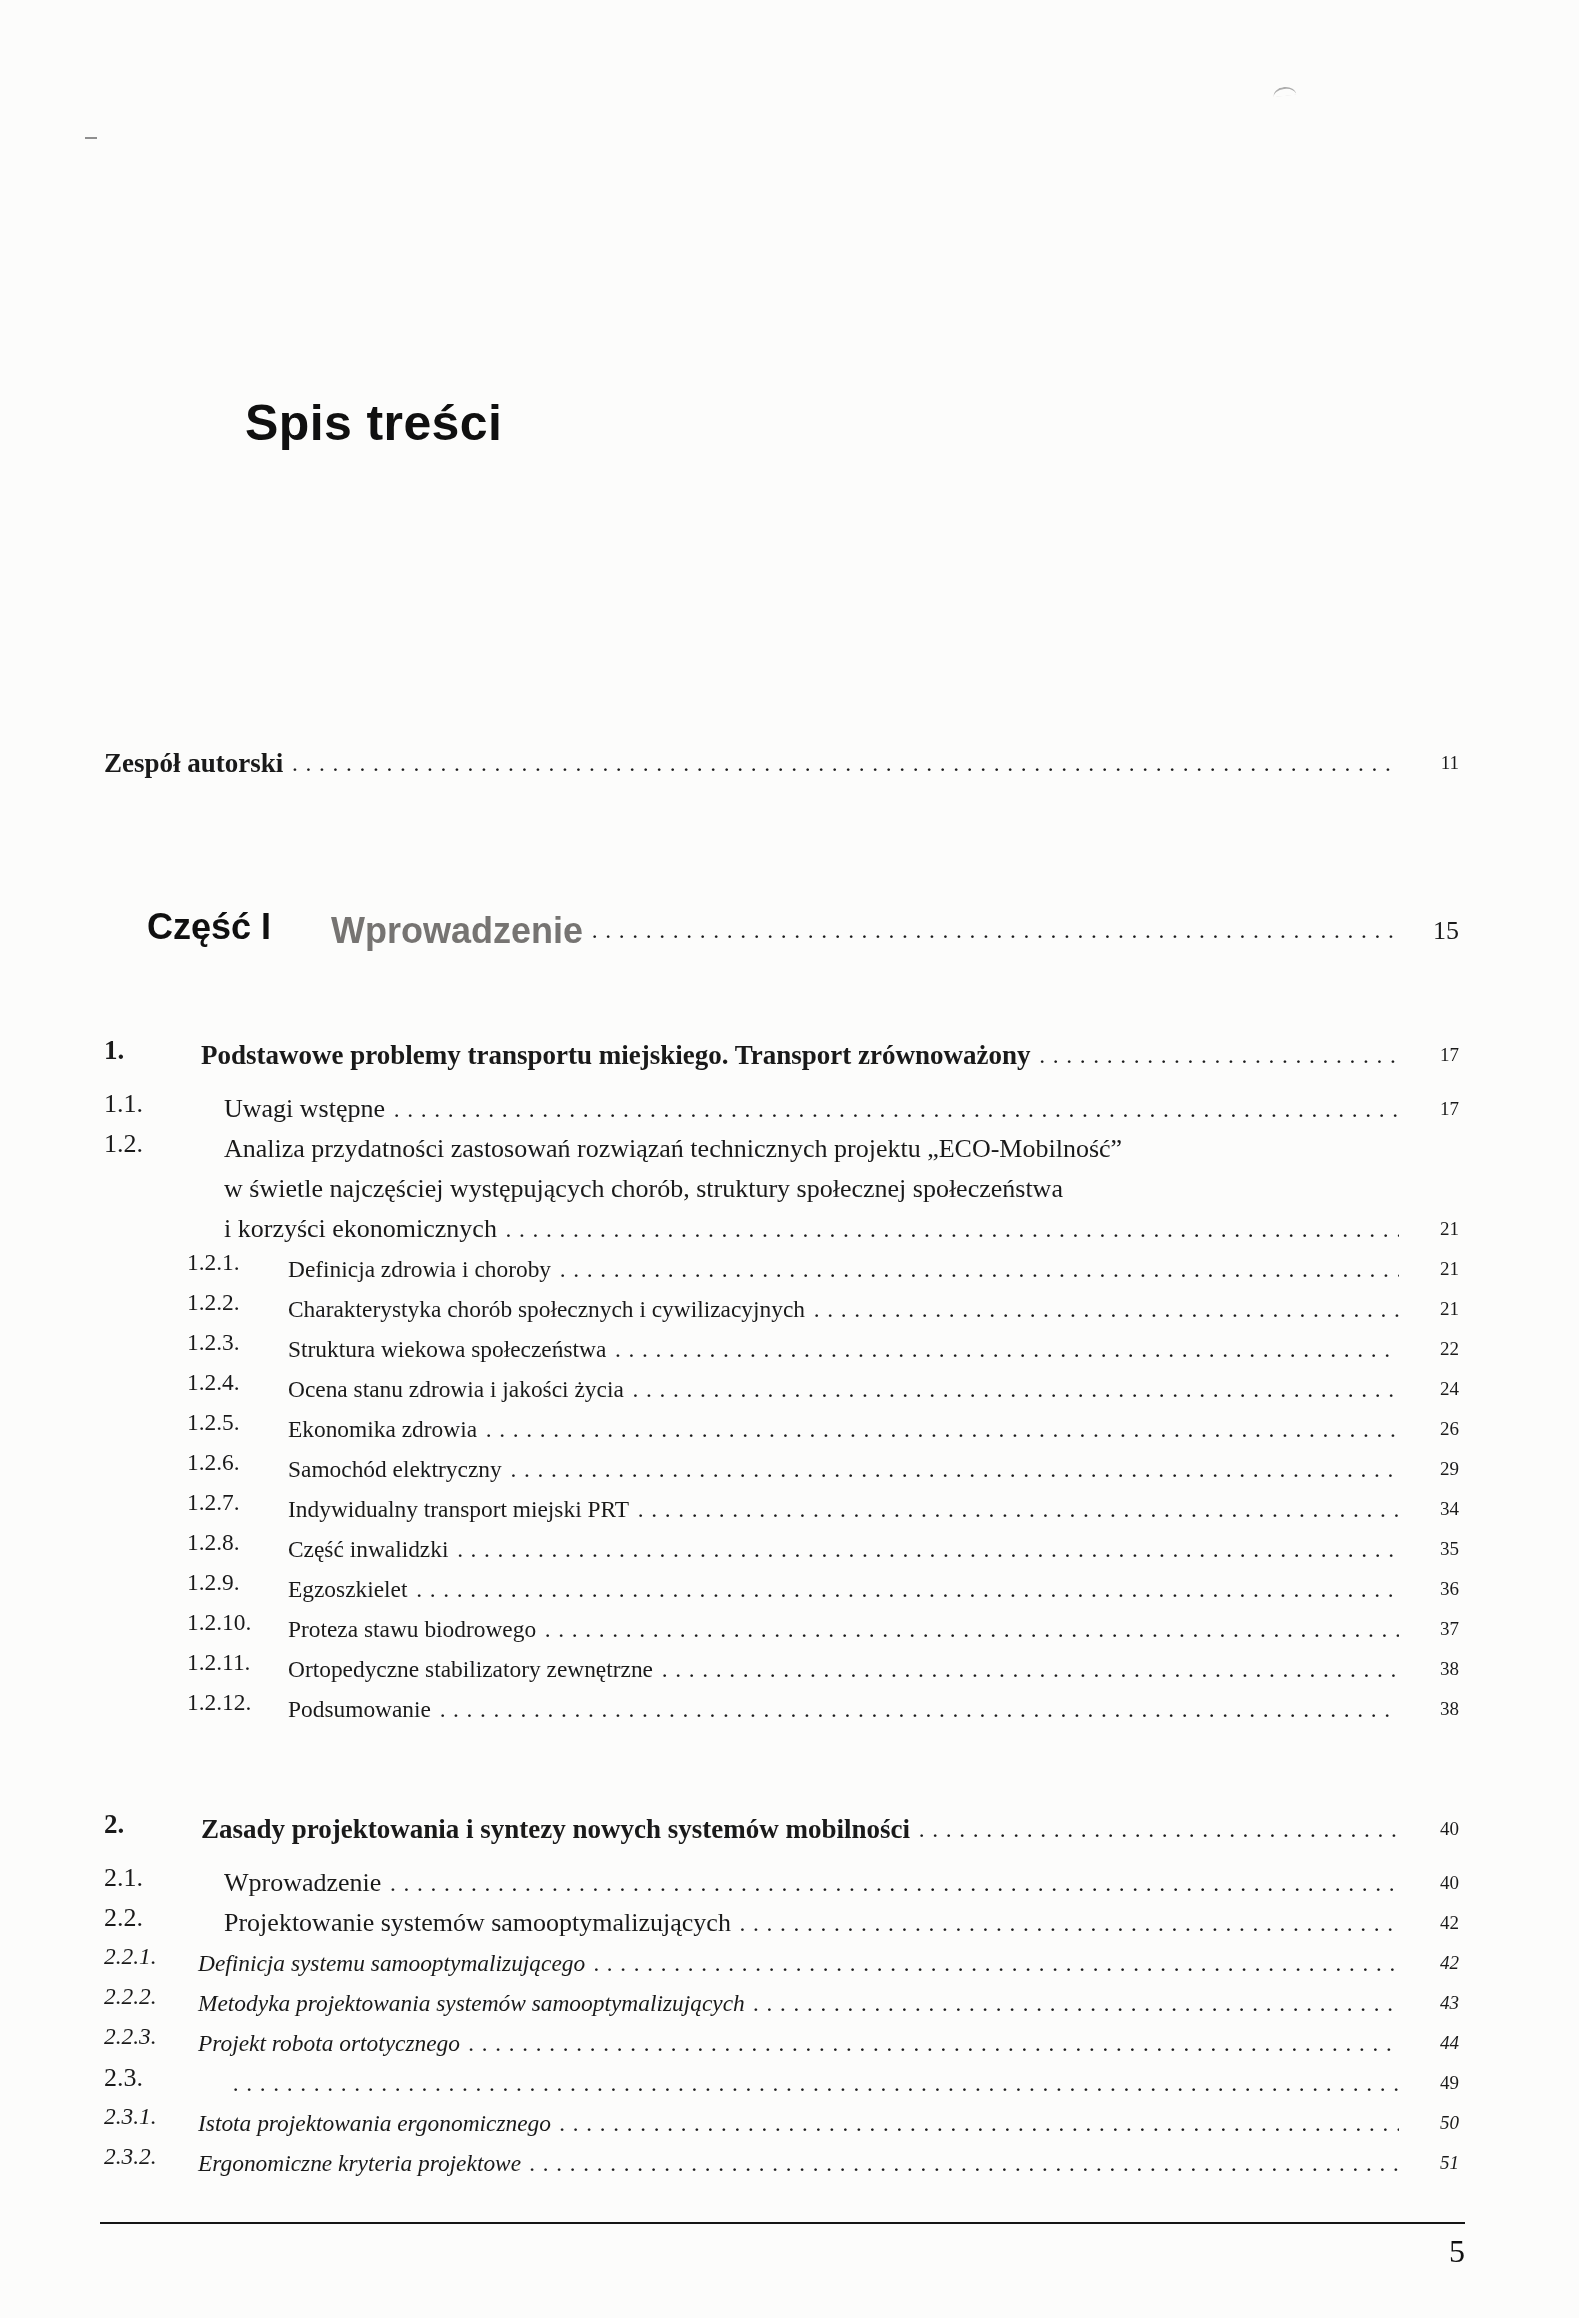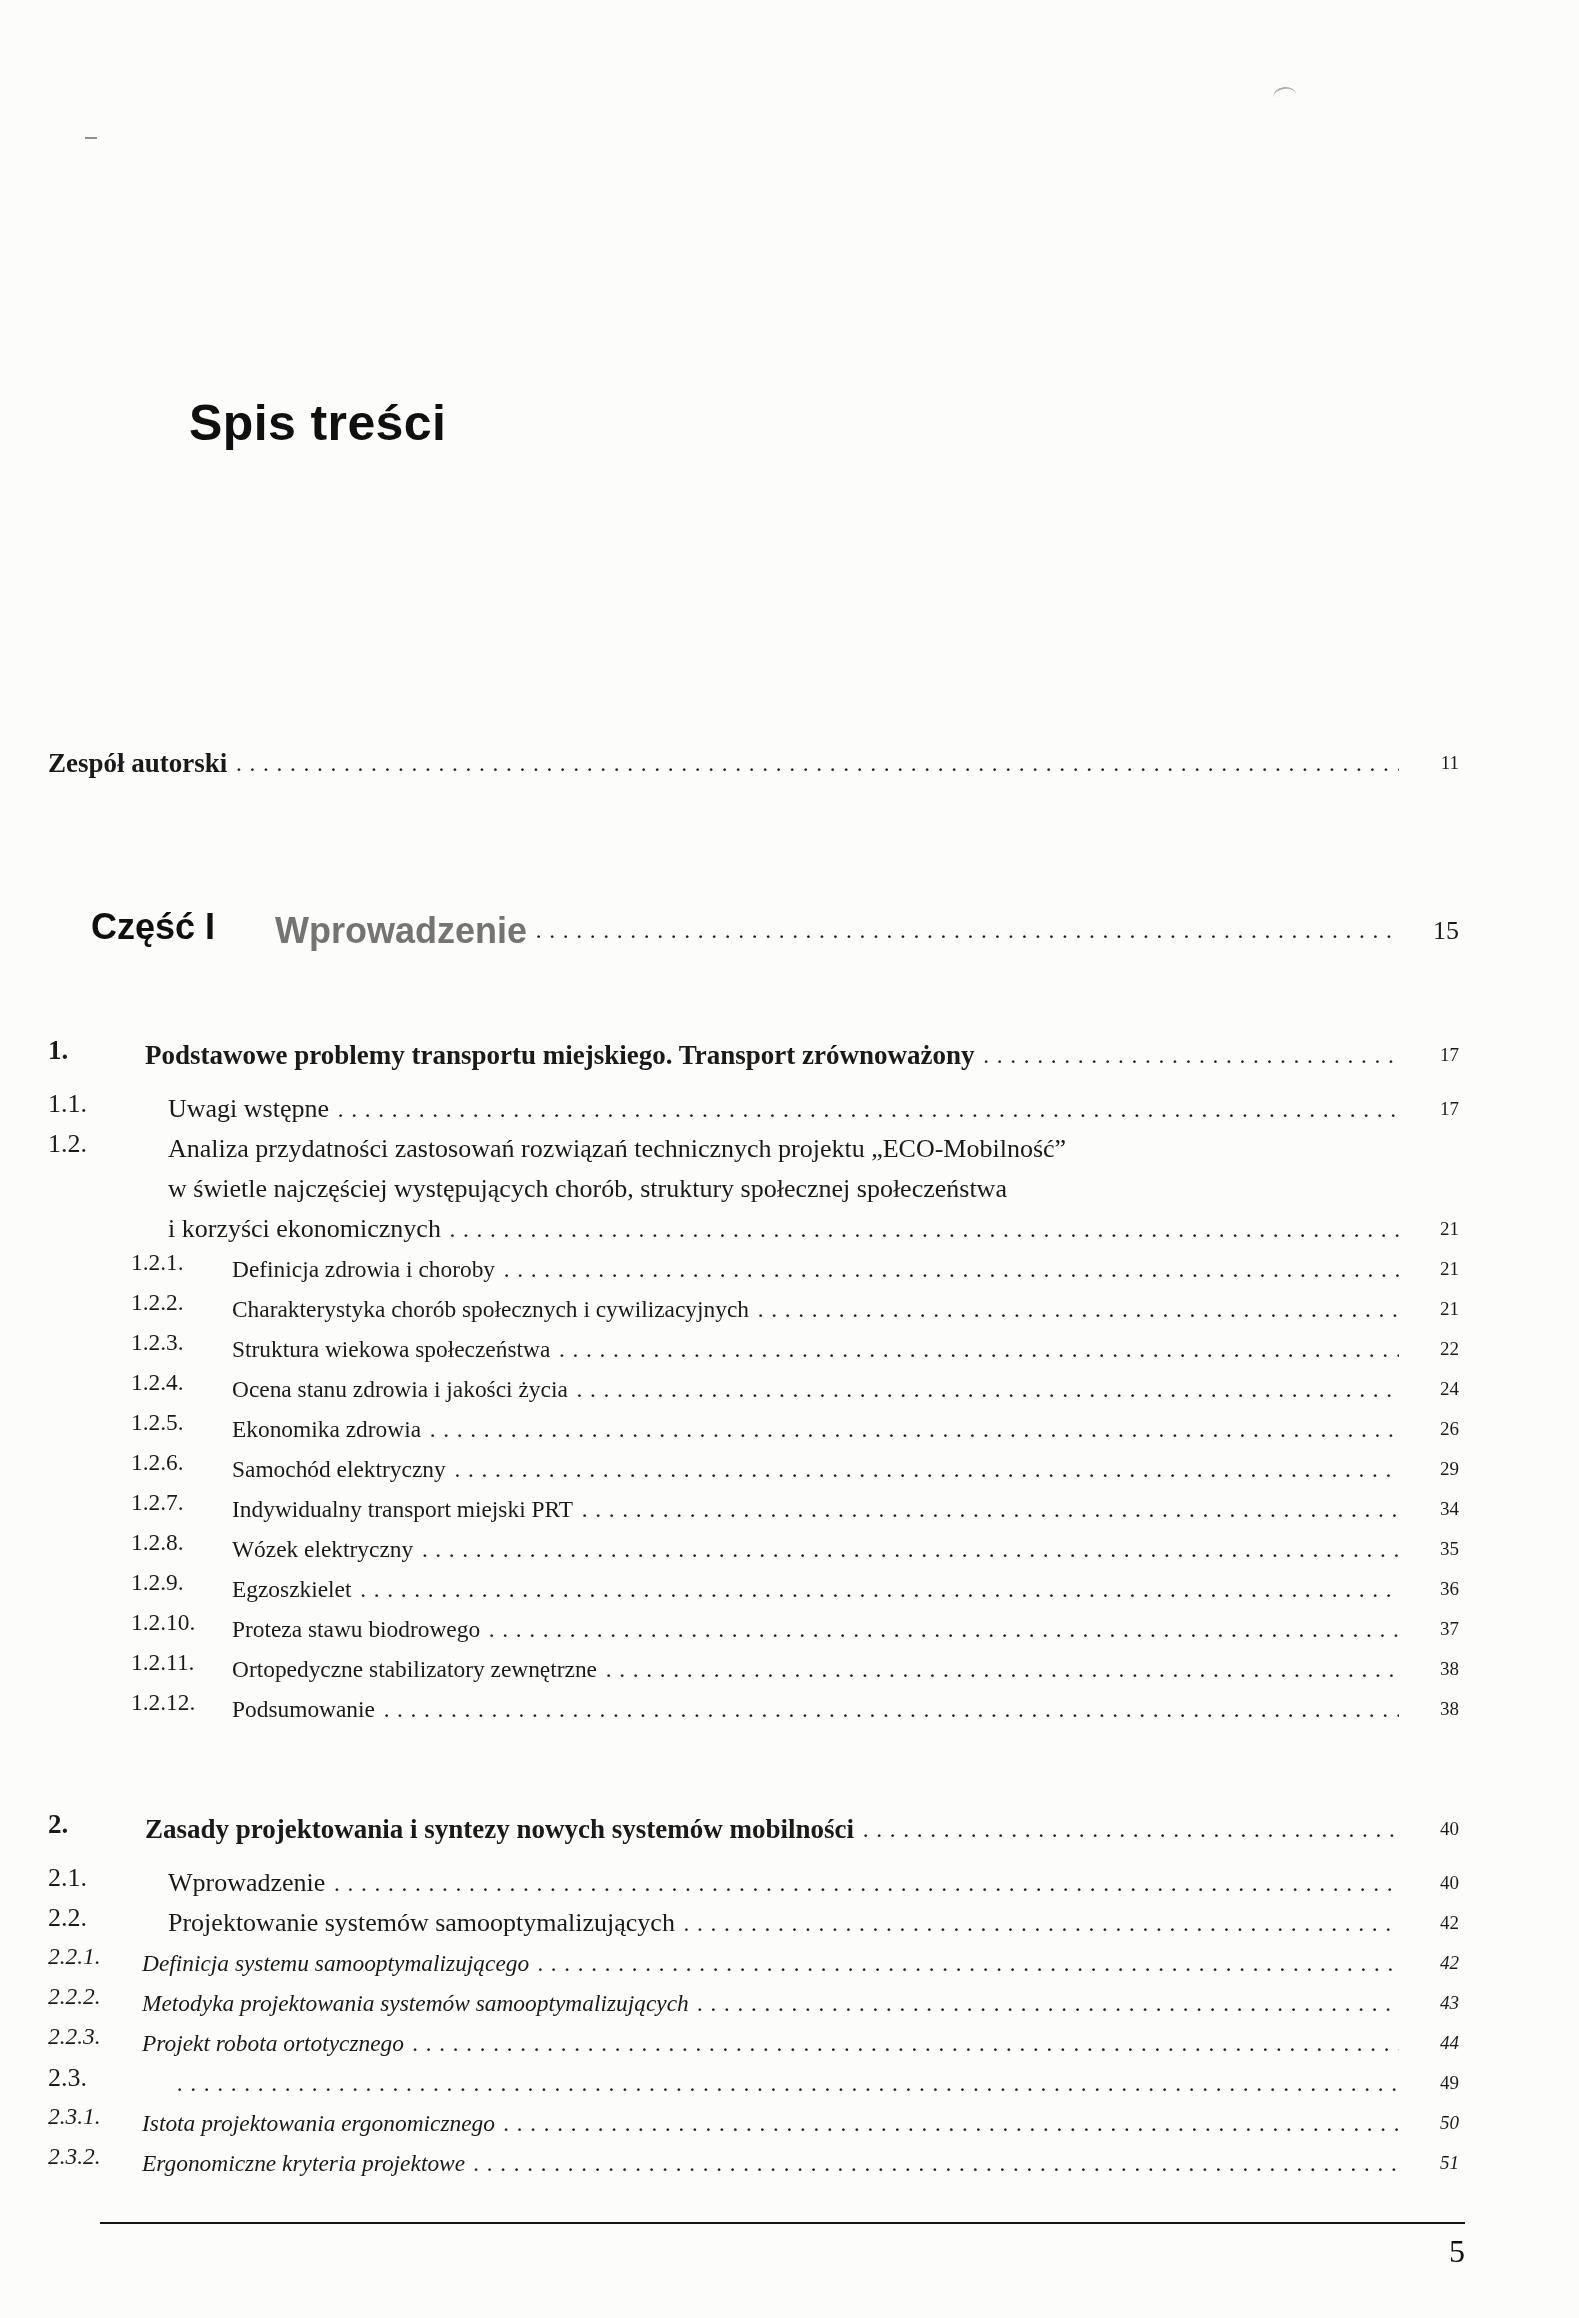--- a/index.html
+++ b/index.html
@@ -10,21 +10,21 @@
   .page {
     position: relative;
     width: 1580px;
     height: 2319px;
     margin: 0 auto;
     background: #fcfcfb;
     color: #1a1a1a;
     font-family: "Liberation Serif", serif;
     overflow: hidden;
     box-sizing: border-box;
-    padding: 395px 121px 0 48px;
+    padding: 395px 121px 0 104px;
   }
 
   
   .mark-tl {
     position: absolute;
     left: 85px; top: 137px;
     width: 12px; height: 0;
     border-top: 2.6px solid #8f8f8f;
   }
   .mark-tr {
@@ -275,21 +275,21 @@
             <span class="txt">Indywidualny transport miejski PRT</span>
             <span class="dots"></span>
             <span class="pg">34</span>
           </div>
         </div>
       </div>
       <div class="toc-row lvl-subsec-ind">
         <span class="num">1.2.8.</span>
         <div class="body">
           <div class="line">
-            <span class="txt">Wózek elektryczny</span>
+            <span class="txt">Część inwalidzki</span>
             <span class="dots"></span>
             <span class="pg">35</span>
           </div>
         </div>
       </div>
       <div class="toc-row lvl-subsec-ind">
         <span class="num">1.2.9.</span>
         <div class="body">
           <div class="line">
             <span class="txt">Egzoszkielet</span>

